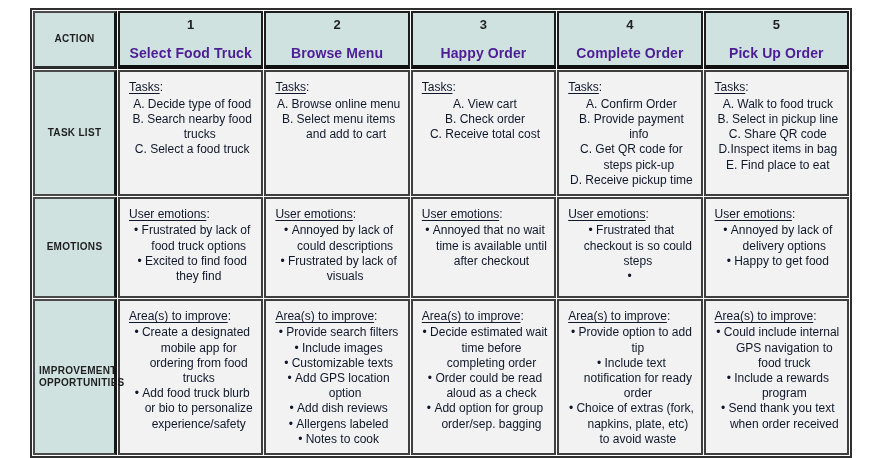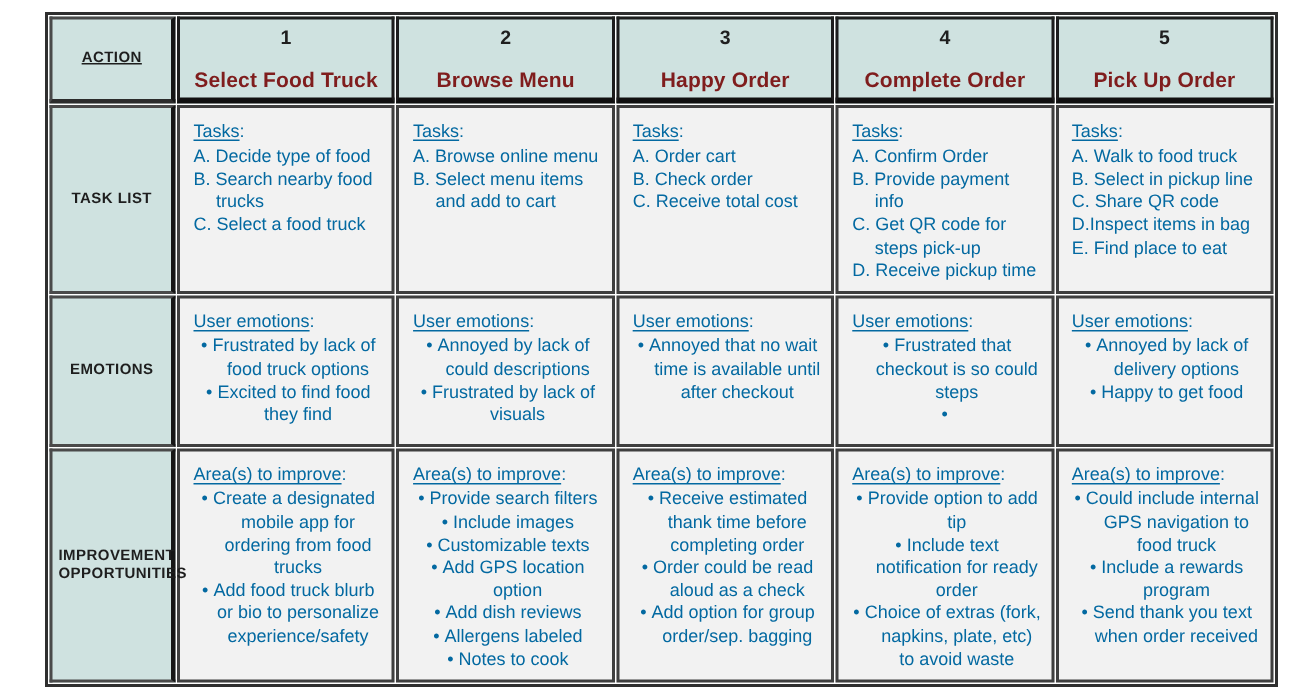--- a/index.html
+++ b/index.html
@@ -32,35 +32,35 @@
     color:#1e1e1e;text-align:center;vertical-align:middle;
     padding:3px 4px;line-height:1.25;
   }
   th.step{
     background:#cfe2e0;
     border:2px solid #1d1d1d;
     border-bottom:4px solid #101010;
     text-align:center;vertical-align:middle;
     padding:4px 4px;
   }
-  tr.r-action th.lbl{border-bottom:3px solid #2c2c2c;text-decoration:underline;}
+  tr.r-action th.lbl{border-bottom:3px solid #2c2c2c;}
   .num{font-size:13px;font-weight:bold;color:#1f1f1f;line-height:1.2;}
-  .ttl{font-size:14px;font-weight:bold;color:#7f1d1d;line-height:1.2;margin-top:12px;letter-spacing:.1px;}
+  .ttl{font-size:14px;font-weight:bold;color:#4c1d95;line-height:1.2;margin-top:12px;letter-spacing:.1px;}
 
   
   td.cell{
     background:#f2f2f2;
     border:2px solid #3f3f3f;
     vertical-align:top;
     padding:8px 6px 6px 9px;
-    font-size:12px;color:#0369a1;line-height:1.27;
+    font-size:12px;color:#0f172a;line-height:1.27;
   }
   .hd{margin:0 0 1px 0;}
   .u{text-decoration:underline;text-underline-offset:2px;}
-  .task-line{padding-left:15px;text-indent:-15px;}
+  .task-line{padding-left:15px;text-indent:-15px;text-align:center;}
   .bullet{padding-left:13px;text-indent:-13px;text-align:center;}
   .bullet::before{content:"\2022\00a0";}
 
   tr.r-action{height:54px;}
   tr.r-tasks{height:108px;}
   tr.r-emotions{height:101px;}
   tr.r-improve{height:152px;}
 </style>
 </head>
 <body>
@@ -114,21 +114,21 @@
       <td class="cell">
         <div class="hd"><span class="u">Tasks</span><span>:</span></div>
         <div>
               <div class="task-line">A. Browse online menu</div>
               <div class="task-line">B. Select menu items and add to cart</div>
             </div>
       </td>
       <td class="cell">
         <div class="hd"><span class="u">Tasks</span><span>:</span></div>
         <div>
-              <div class="task-line">A. Order cart</div>
+              <div class="task-line">A. View cart</div>
               <div class="task-line">B. Check order</div>
               <div class="task-line">C. Receive total cost</div>
             </div>
       </td>
       <td class="cell">
         <div class="hd"><span class="u">Tasks</span><span>:</span></div>
         <div>
               <div class="task-line">A. Confirm Order</div>
               <div class="task-line">B. Provide payment info</div>
               <div class="task-line">C. Get QR code for steps pick-up</div>
@@ -202,21 +202,21 @@
               <div class="bullet">Customizable texts</div>
               <div class="bullet">Add GPS location option</div>
               <div class="bullet">Add dish reviews</div>
               <div class="bullet">Allergens labeled</div>
               <div class="bullet">Notes to cook</div>
             </div>
       </td>
       <td class="cell">
         <div class="hd"><span class="u">Area(s) to improve</span><span>:</span></div>
         <div>
-              <div class="bullet">Receive estimated thank time before completing order</div>
+              <div class="bullet">Decide estimated wait time before completing order</div>
               <div class="bullet">Order could be read aloud as a check</div>
               <div class="bullet">Add option for group order/sep. bagging</div>
             </div>
       </td>
       <td class="cell">
         <div class="hd"><span class="u">Area(s) to improve</span><span>:</span></div>
         <div>
               <div class="bullet">Provide option to add tip</div>
               <div class="bullet">Include text notification for ready order</div>
               <div class="bullet">Choice of extras (fork, napkins, plate, etc) to avoid waste</div>

